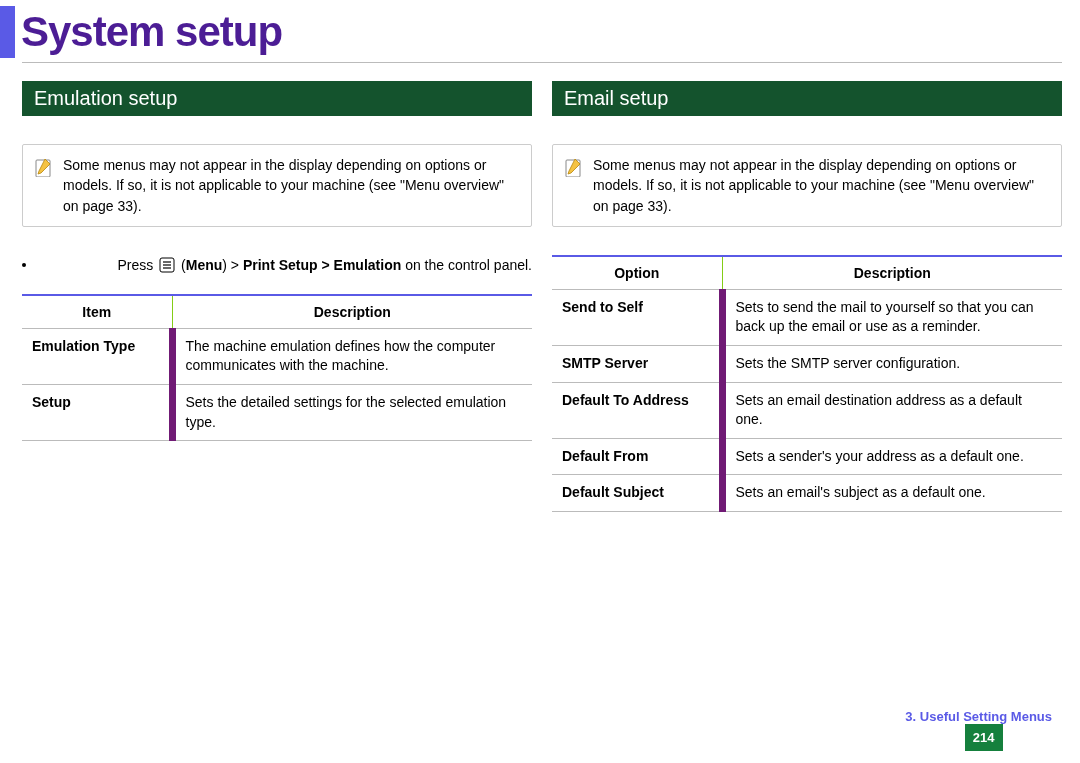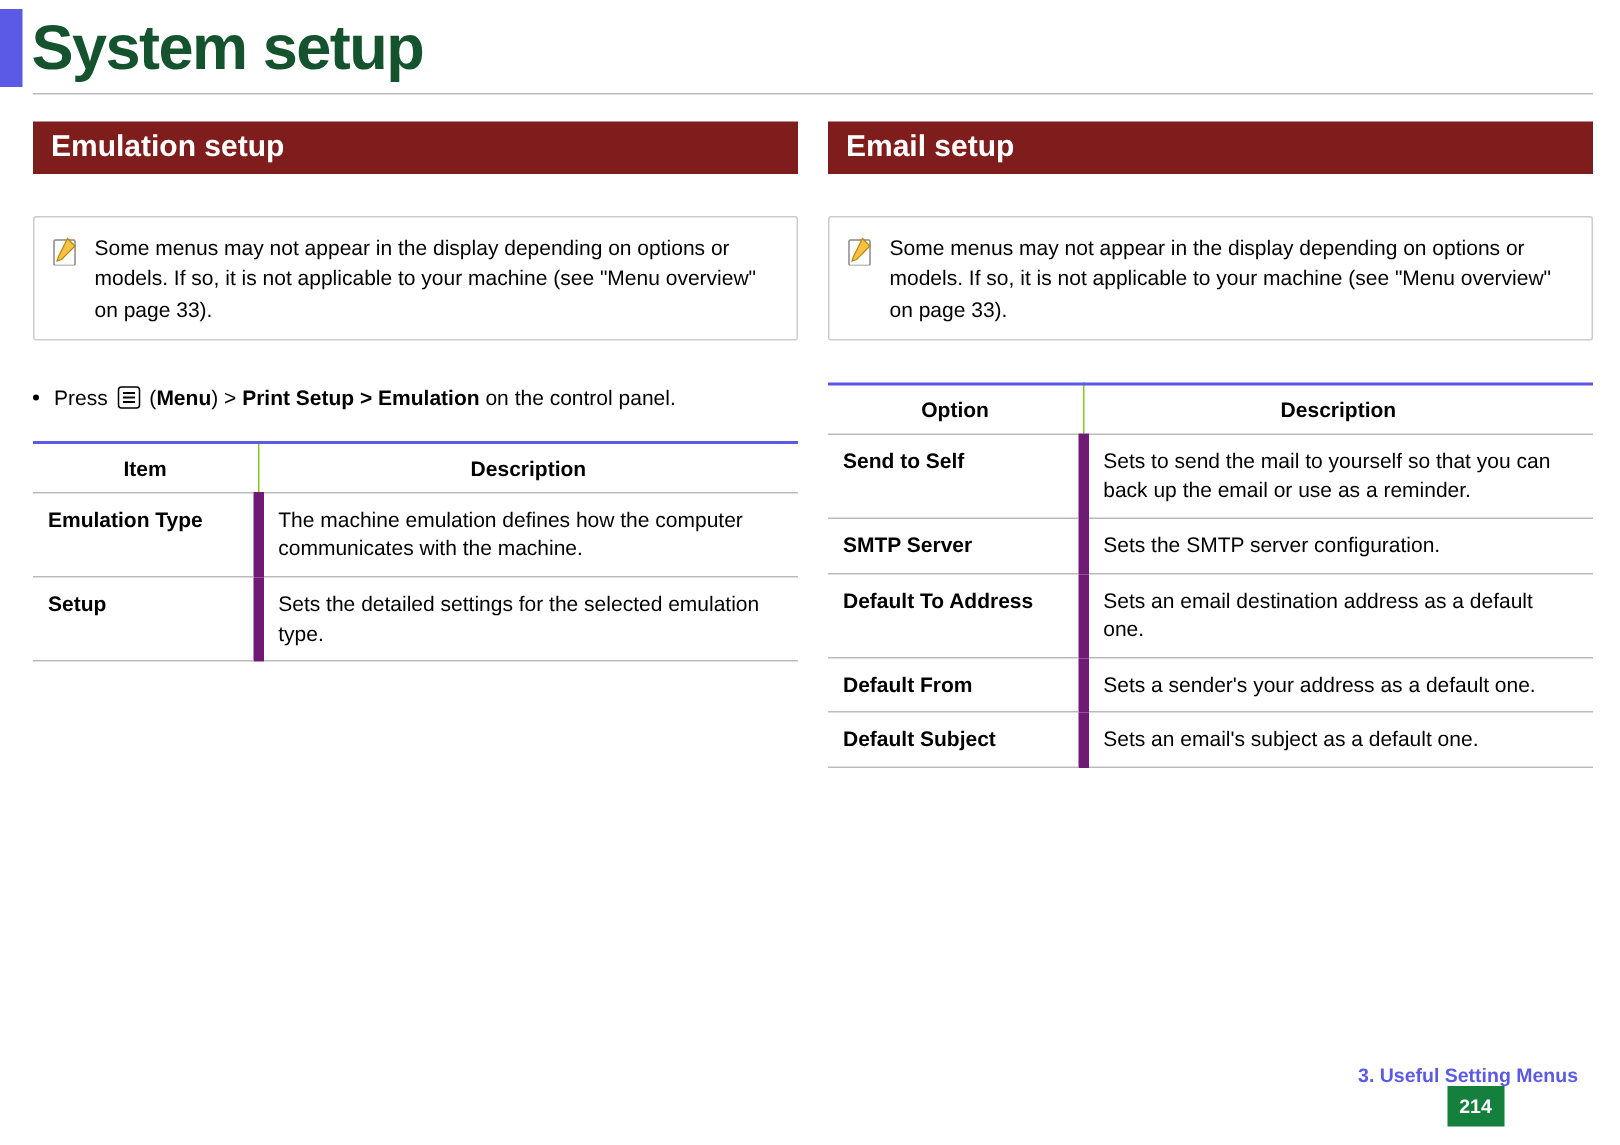--- a/index.html
+++ b/index.html
@@ -20,42 +20,42 @@
     width: 15px;
     height: 52px;
     background: #5a5ae6;
     margin-top: 6px;
   }
   .page-title {
     font-size: 42px;
     font-weight: 700;
     letter-spacing: -1px;
     margin-left: 6px;
-    color: #14532d;
+    color: #4c1d95;
     line-height: 52px;
   }
   .title-rule {
     border: none;
     border-top: 1px solid #bbb;
     margin: 4px 18px 0 22px;
   }
   .columns {
     display: flex;
     gap: 20px;
     padding: 18px 18px 0 22px;
   }
   .col {
     flex: 1;
     min-width: 0;
   }
   .section-header {
-    background: #7f1d1d;
+    background: #14532d;
     color: #fff;
     font-size: 20px;
-    font-weight: 700;
+    font-weight: 400;
     padding: 6px 12px;
     margin-bottom: 28px;
   }
   .note-box {
     border: 1px solid #ccc;
     border-radius: 2px;
     padding: 10px 12px 10px 10px;
     display: flex;
     align-items: flex-start;
     gap: 10px;
@@ -78,21 +78,21 @@
     gap: 10px;
   }
   .bullet-dot {
     flex: none;
     width: 4px;
     height: 4px;
     background: #000;
     border-radius: 50%;
     margin-top: 8px;
   }
-  .bullet-text { flex: 1; }
+  .bullet-text { flex: 1; text-align: right; }
   .menu-icon {
     display: inline-block;
     vertical-align: -3px;
     margin: 0 2px;
   }
   table.setup {
     width: 100%;
     border-collapse: collapse;
     font-size: 14px;
   }

